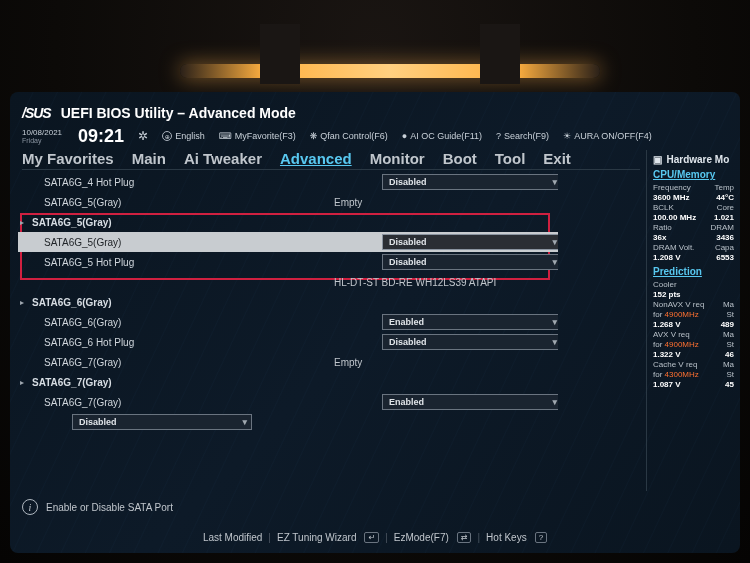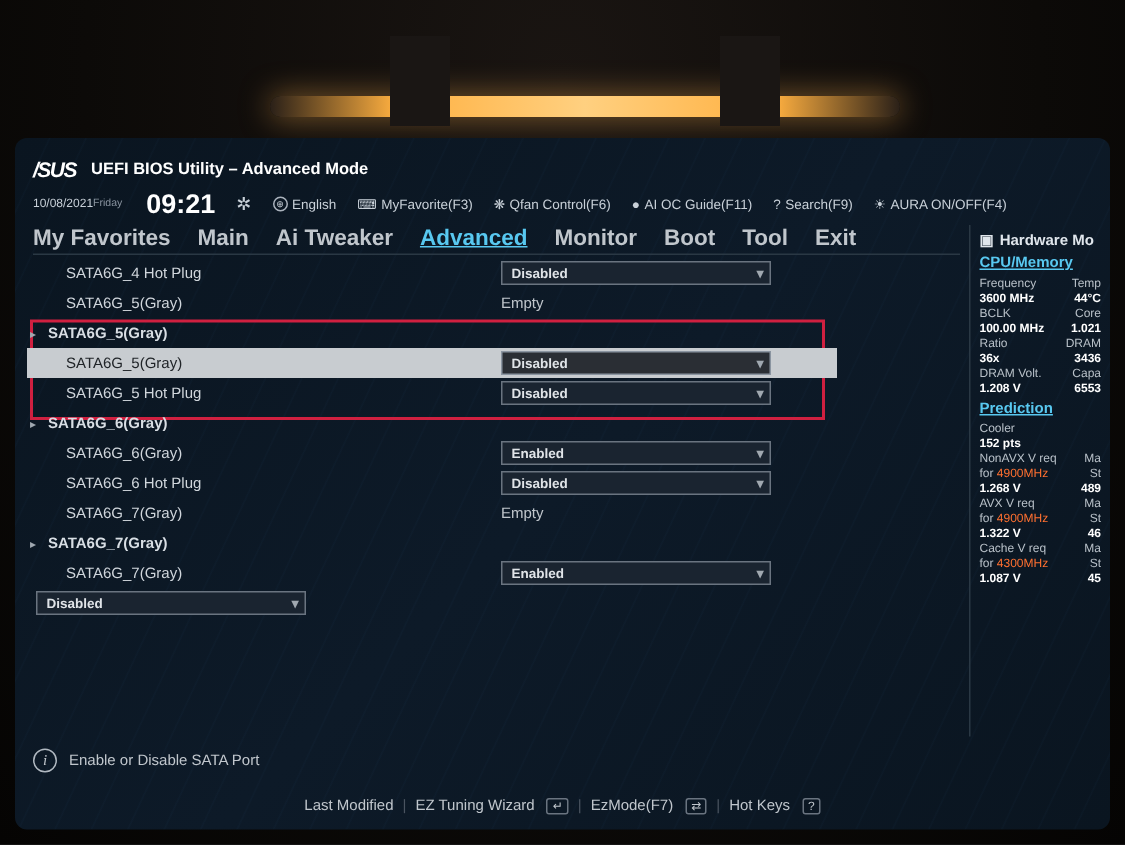--- a/index.html
+++ b/index.html
@@ -10,41 +10,41 @@
 .lightbar::before, .lightbar::after { content:""; position:absolute; top:-40px; width:40px; height:60px; background:#1a1614; }
 .lightbar::before { left: 80px; }
 .lightbar::after { right: 80px; }
 
 .screen { position: absolute; top: 92px; left: 10px; right: 10px; bottom: 10px; background: linear-gradient(135deg, #0a1520 0%, #0d1a28 50%, #0a1520 100%); border-radius: 8px; overflow: hidden; color: #d8dce0; font-size: 10px; padding-left: 47px; }
 
 .scanlines { position:absolute; inset:0; background: repeating-linear-gradient(115deg, transparent 0, transparent 20px, rgba(60,120,180,0.04) 21px, transparent 22px); pointer-events:none; }
 
 .topbar { position: absolute; top: 10px; left: 12px; right: 0; height: 22px; display: flex; align-items: center; gap: 10px; }
 .logo { font-weight: bold; font-style: italic; font-size: 14px; color:#fff; letter-spacing:-1px; }
-.title { font-size: 11px; font-weight: bold; color: #fff; }
+.title { font-size: 14px; font-weight: bold; color: #fff; }
 
 .infobar { position: absolute; top: 32px; left: 12px; right: 0; height: 24px; display: flex; align-items: center; gap: 14px; font-size: 9px; color: #c8d0d8; }
-.datetime { display:flex; line-height:1; margin-right:2px; }
+.datetime { display:flex; flex-direction:column; line-height:1; margin-right:2px; }
 .date { font-size:8px; }
 .day { font-size:7px; color:#8a94a0; }
 .time { font-size: 18px; font-weight: bold; color:#fff; }
 .info-item { display:flex; align-items:center; gap:3px; white-space:nowrap; }
 .info-icon { width:10px; height:10px; border:1px solid #aab2bc; border-radius:50%; display:inline-flex; align-items:center; justify-content:center; font-size:6px; }
 
 .tabs { position: absolute; top: 58px; left: 12px; right: 100px; height: 20px; display: flex; align-items: center; gap: 18px; border-bottom: 1px solid #2a3844; }
 .tab { font-size: 15px; font-weight: bold; color: #c0c6cc; cursor: pointer; padding-bottom: 3px; }
 .tab.active { color: #58c8f0; text-decoration: underline; }
 
 .main-area { position: absolute; top: 80px; left: 8px; width: 540px; bottom: 62px; overflow: hidden; }
 .row { display: flex; align-items: center; height: 20px; padding: 0 6px; position: relative; }
 .row .label { flex: 0 0 310px; font-size: 10px; color: #d0d6dc; padding-left: 20px; }
 .row.group .label { padding-left: 8px; font-weight: bold; color: #d8dee4; }
 .row.group .chev { position:absolute; left:2px; font-size:8px; color:#a0a8b0; }
 .row .val-text { font-size:10px; color:#c0c6cc; }
-.row .dropdown { flex: 0 0 180px; height: 16px; border: 1px solid #6a7480; background: #1a2430; display: flex; align-items: center; padding: 0 6px; font-size: 9px; font-weight: bold; color: #e0e4e8; position: relative; cursor: pointer; }
+.row .dropdown { flex: 0 0 180px; height: 16px; border: 1px solid #6a7480; background: #1a2430; display: flex; align-items: center; padding: 0 6px; font-size: 9px; font-weight: bold; color: #e0e4e8; position: relative; cursor: pointer; margin-left: 48px; }
 .row .dropdown::after { content:"▾"; position:absolute; right:4px; font-size:9px; color:#a0a8b0; }
 .row.selected { background: #c8ccd0; }
 .row.selected .label { color: #202428; }
 .row.selected .dropdown { background:#2a2e34; border-color:#8a94a0; }
 .hl-box { position:absolute; border:2px solid #d02040; pointer-events:none; }
 .hl1 { top: 41px; left: 2px; width: 530px; height: 22px; }
 .hl2 { top: 62px; left: 2px; width: 530px; height: 46px; }
 
 .sidebar { position: absolute; top: 58px; right: 0; width: 94px; bottom: 62px; border-left: 1px solid #2a3844; padding: 4px 6px; font-size: 9px; overflow:hidden; }
 .side-head { display:flex; align-items:center; gap:4px; font-weight:bold; font-size:10px; color:#e0e6ec; margin-bottom:4px; white-space:nowrap; }
@@ -134,20 +134,24 @@
           <span class="chev">▸</span>
           <span class="label">SATA6G_5(Gray)</span>
         </div>
         <div class="row selected">
           <span class="label">SATA6G_5(Gray)</span>
           <div class="dropdown">Disabled</div>
         </div>
         <div class="row">
           <span class="label">SATA6G_5 Hot Plug</span>
           <div class="dropdown">Disabled</div>
+        </div>
+        <div class="row">
+          <span class="label"></span>
+          <span class="val-text">HL-DT-ST BD-RE  WH12LS39 ATAPI</span>
         </div>
         <div class="row group">
           <span class="chev">▸</span>
           <span class="label">SATA6G_6(Gray)</span>
         </div>
         <div class="row">
           <span class="label">SATA6G_6(Gray)</span>
           <div class="dropdown">Enabled</div>
         </div>
         <div class="row">

